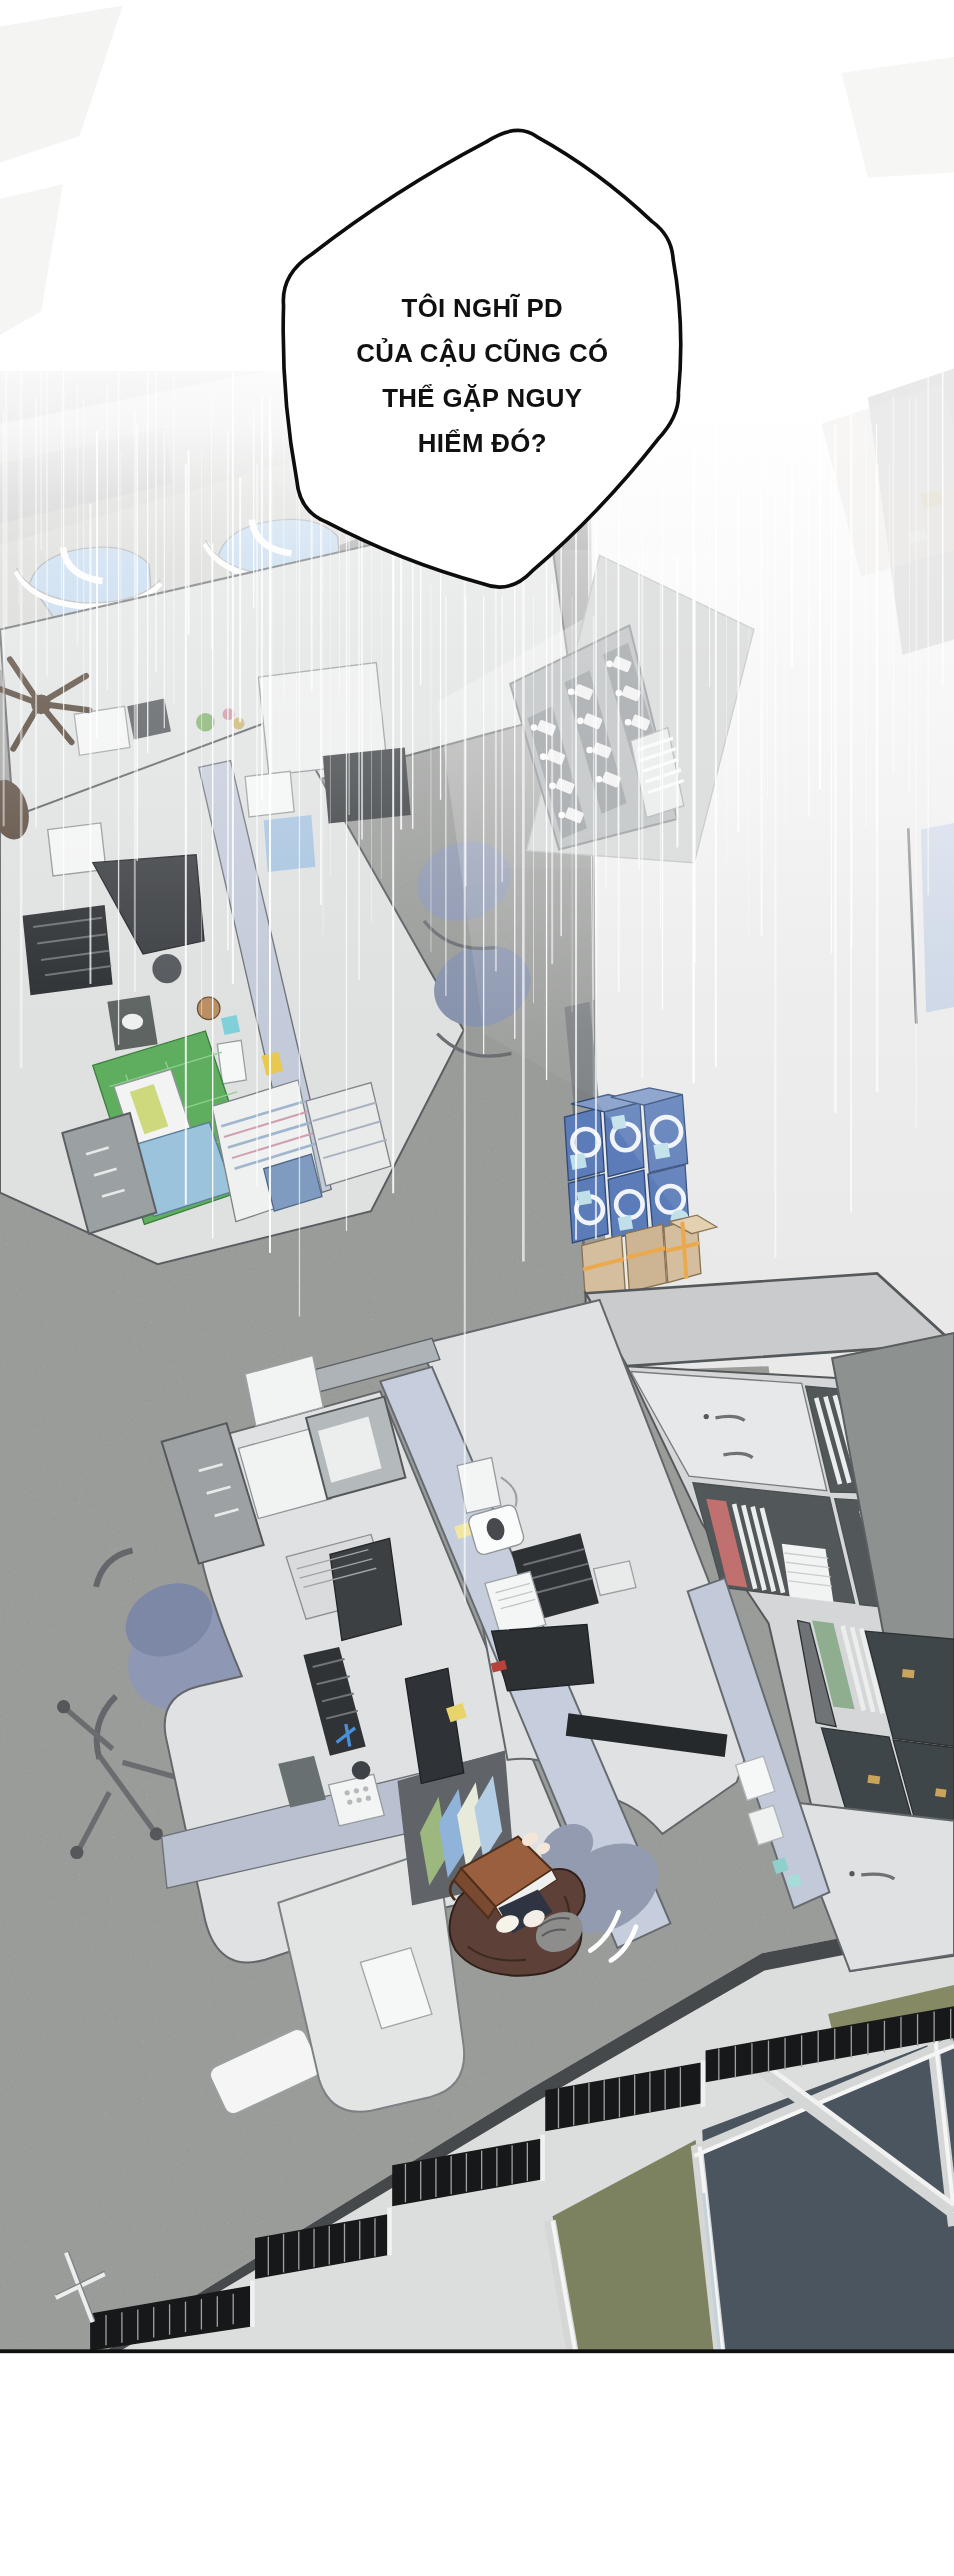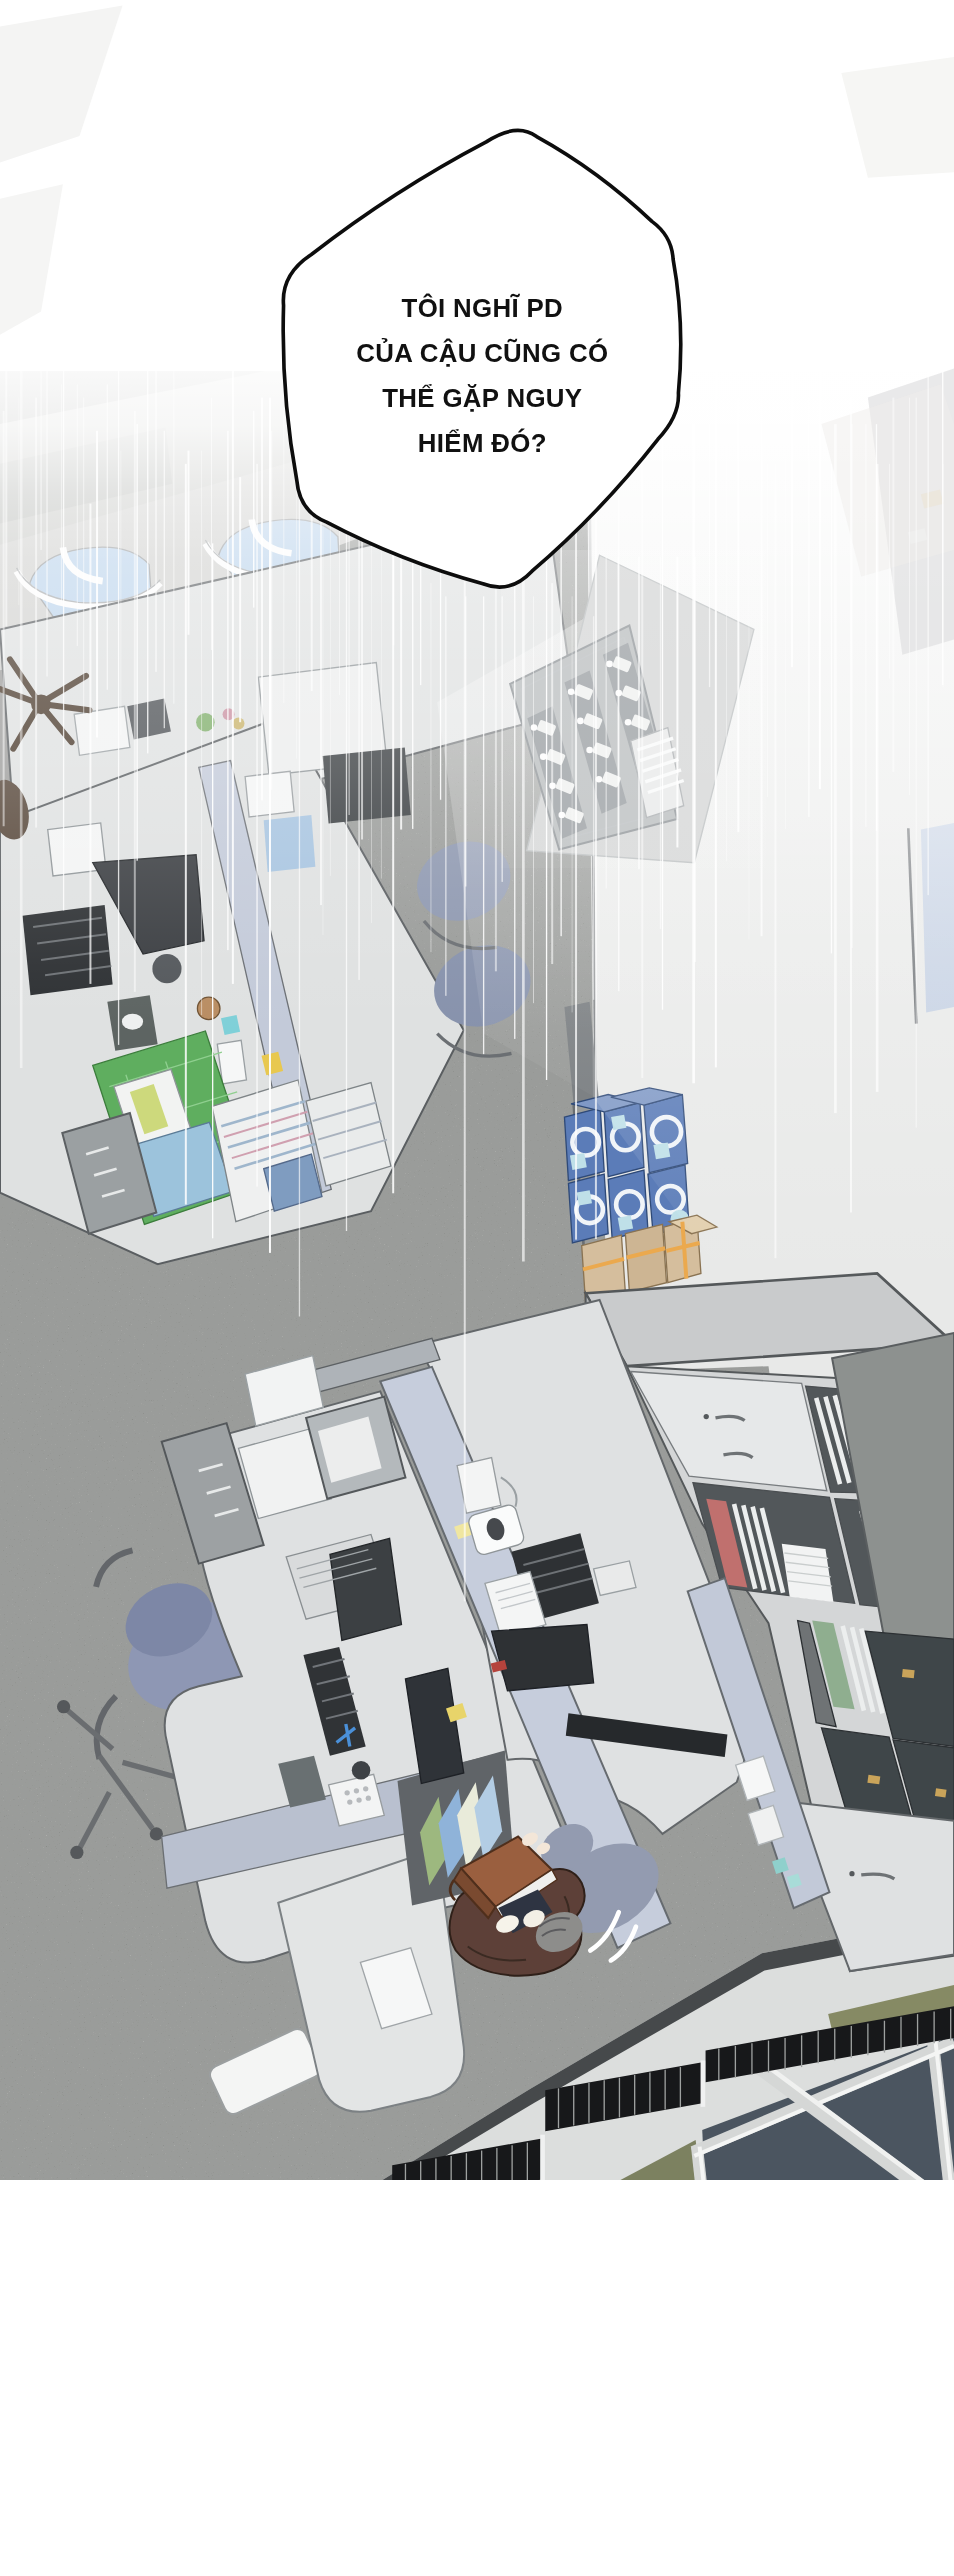--- a/index.html
+++ b/index.html
@@ -1,16 +1,16 @@
 <!DOCTYPE html>
 <html style="font-size:10.6px"><head>
 <meta charset="utf-8">
 <style>
 html,body{margin:0;padding:0;background:#fff;}
-#page{position:relative;width:954px;height:2180px;background:#fff;overflow:hidden;}
+#page{position:relative;width:954px;height:2576px;background:#fff;overflow:hidden;}
 svg{display:block;}
 .bt{font-family:"Liberation Sans",sans-serif;font-weight:bold;fill:#111;}
 </style>
 </head>
 <body>
 <div id="page">
 <svg width="954" height="2576" viewBox="0 0 1440 3888" xmlns="http://www.w3.org/2000/svg">
 <defs>
 <filter id="grain" x="-5%" y="-5%" width="110%" height="110%">
 <feTurbulence type="fractalNoise" baseFrequency="0.9" numOctaves="2" stitchTiles="stitch"></feTurbulence>

